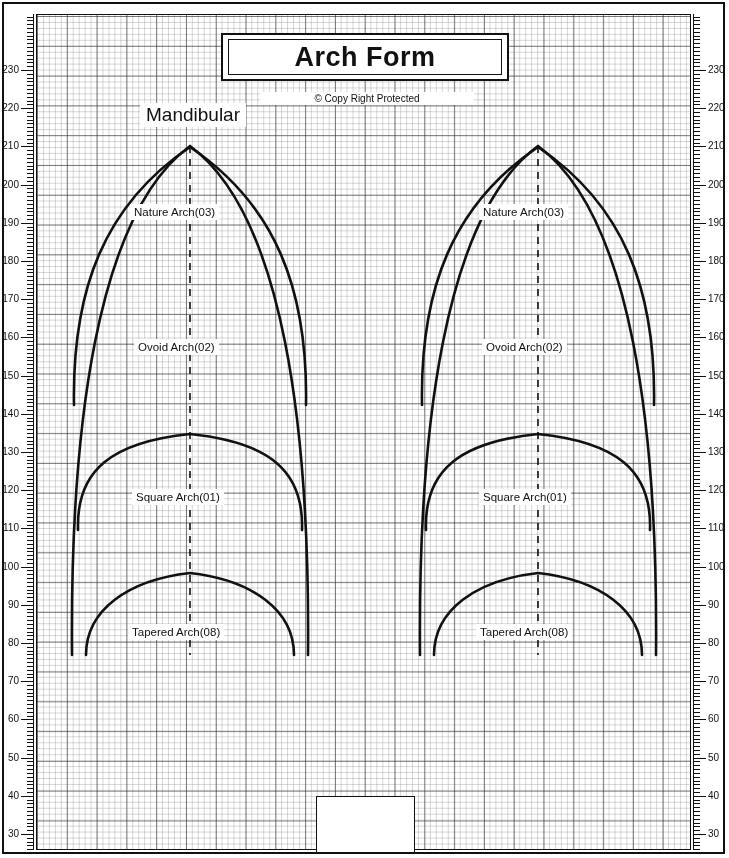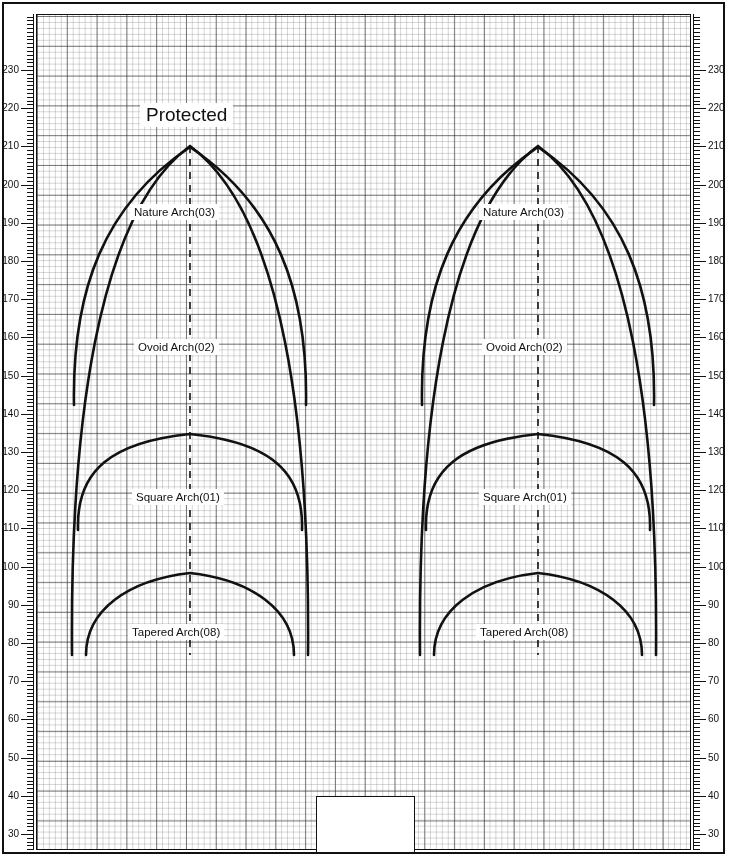--- a/index.html
+++ b/index.html
@@ -549,22 +549,28 @@
         <div class="tick minor" style="top: 25.44px;"></div>
         <div class="tick minor" style="top: 21.62px;"></div>
         <div class="tick minor" style="top: 17.8px;"></div>
         <div class="tick minor" style="top: 13.98px;"></div>
         <div class="tick minor" style="top: 10.16px;"></div>
         <div class="tick minor" style="top: 6.34px;"></div>
         <div class="tick minor" style="top: 2.52px;"></div>
       </div>
   </div>
 
-
-  <div class="arch-head max">Protected</div>
+  <div class="title-box">
+    <div class="title-inner">
+      <span class="title-text">Arch Form</span>
+    </div>
+  </div>
+  <div class="copyright">© Copy Right Protected</div>
+
+  <div class="arch-head max">Mandibular</div>
 
   <svg class="arches" viewBox="0 0 729 858">
 
     <path class="arcline" d="M72,655 C70,430 96,215 190,146 C284,215 310,430 308,655"></path>
 
     <path class="arcline" d="M74,405 C72,290 104,205 190,147 C276,205 308,290 306,405"></path>
 
     <path class="arcline" d="M78,530 C76,470 112,442 190,434 C268,442 304,470 302,530"></path>
 
     <path class="arcline" d="M86,655 C86,610 128,580 190,573 C252,580 294,610 294,655"></path>

